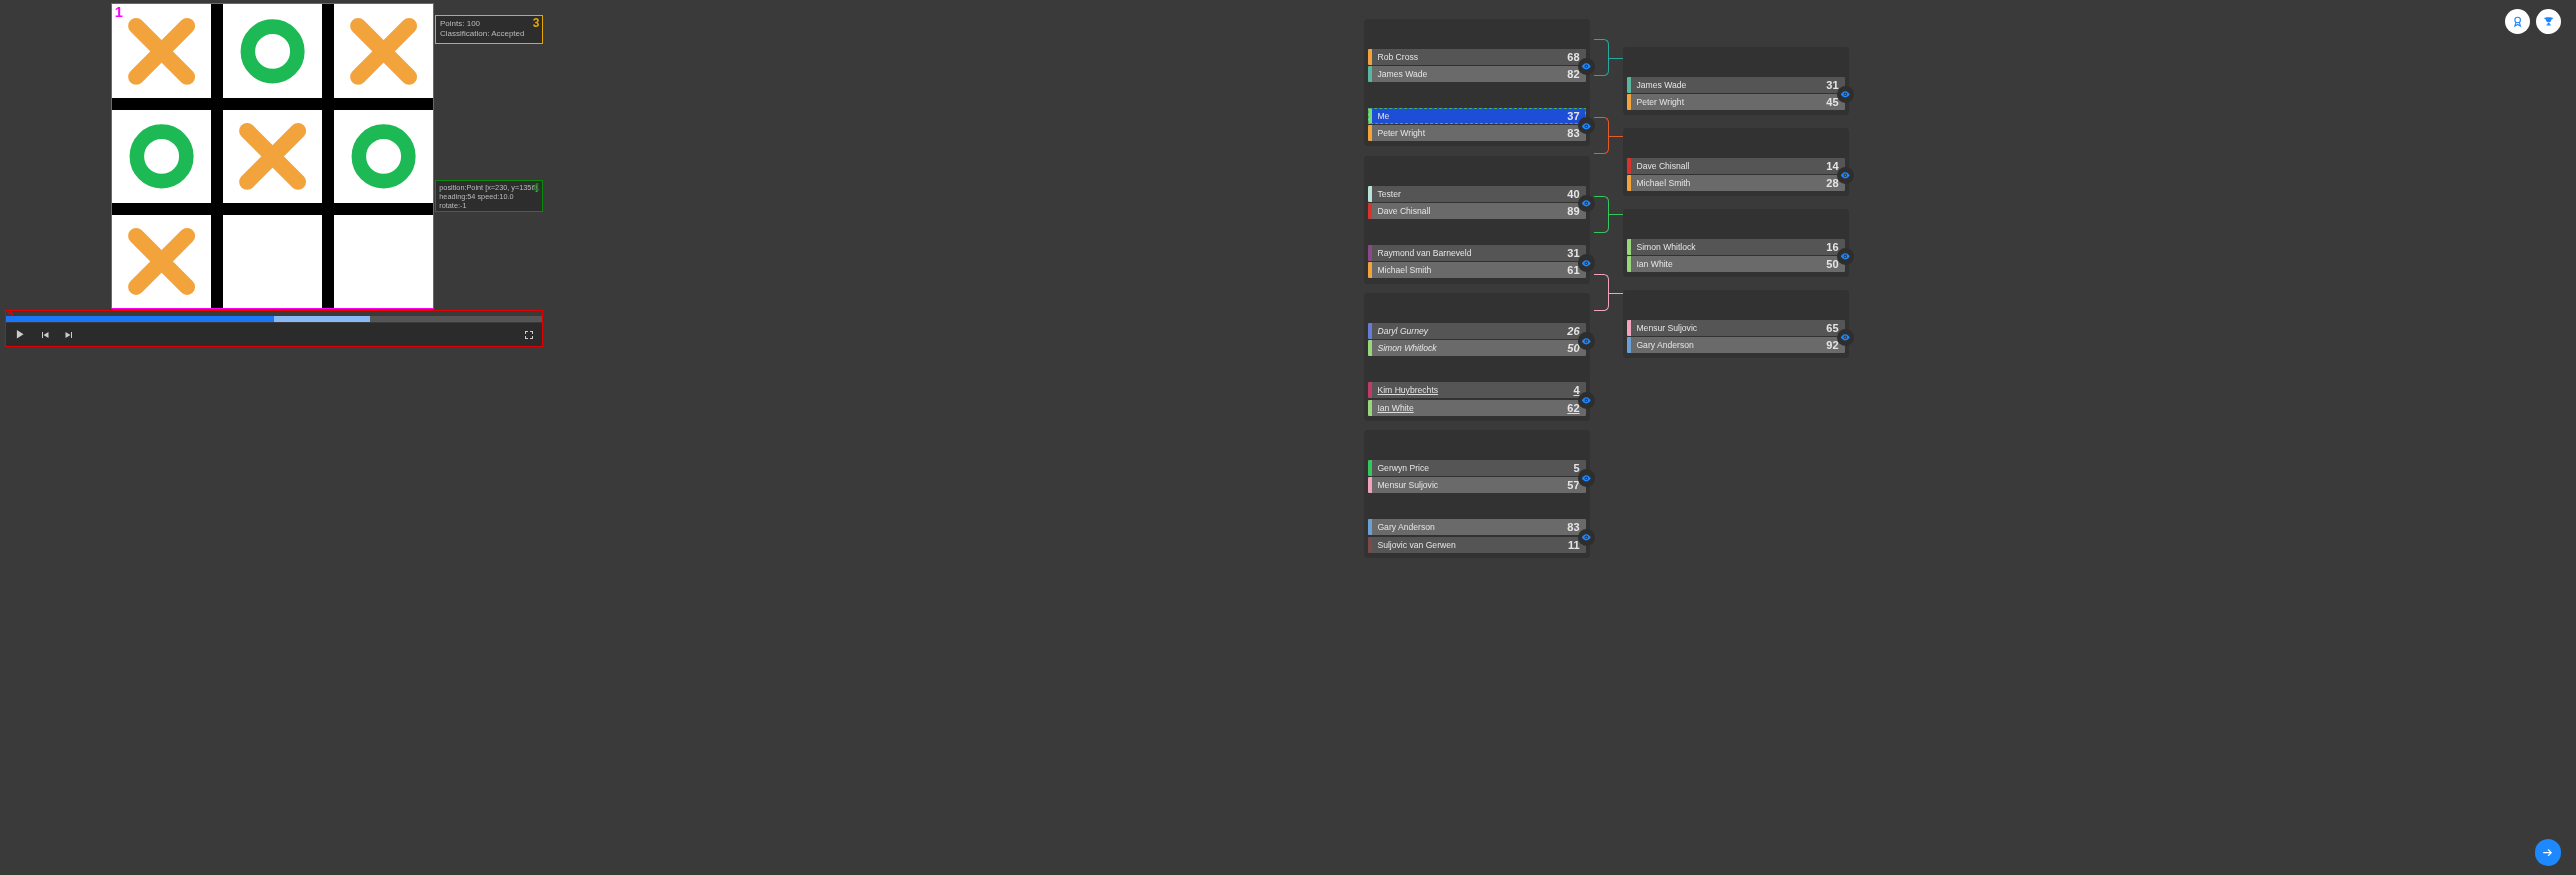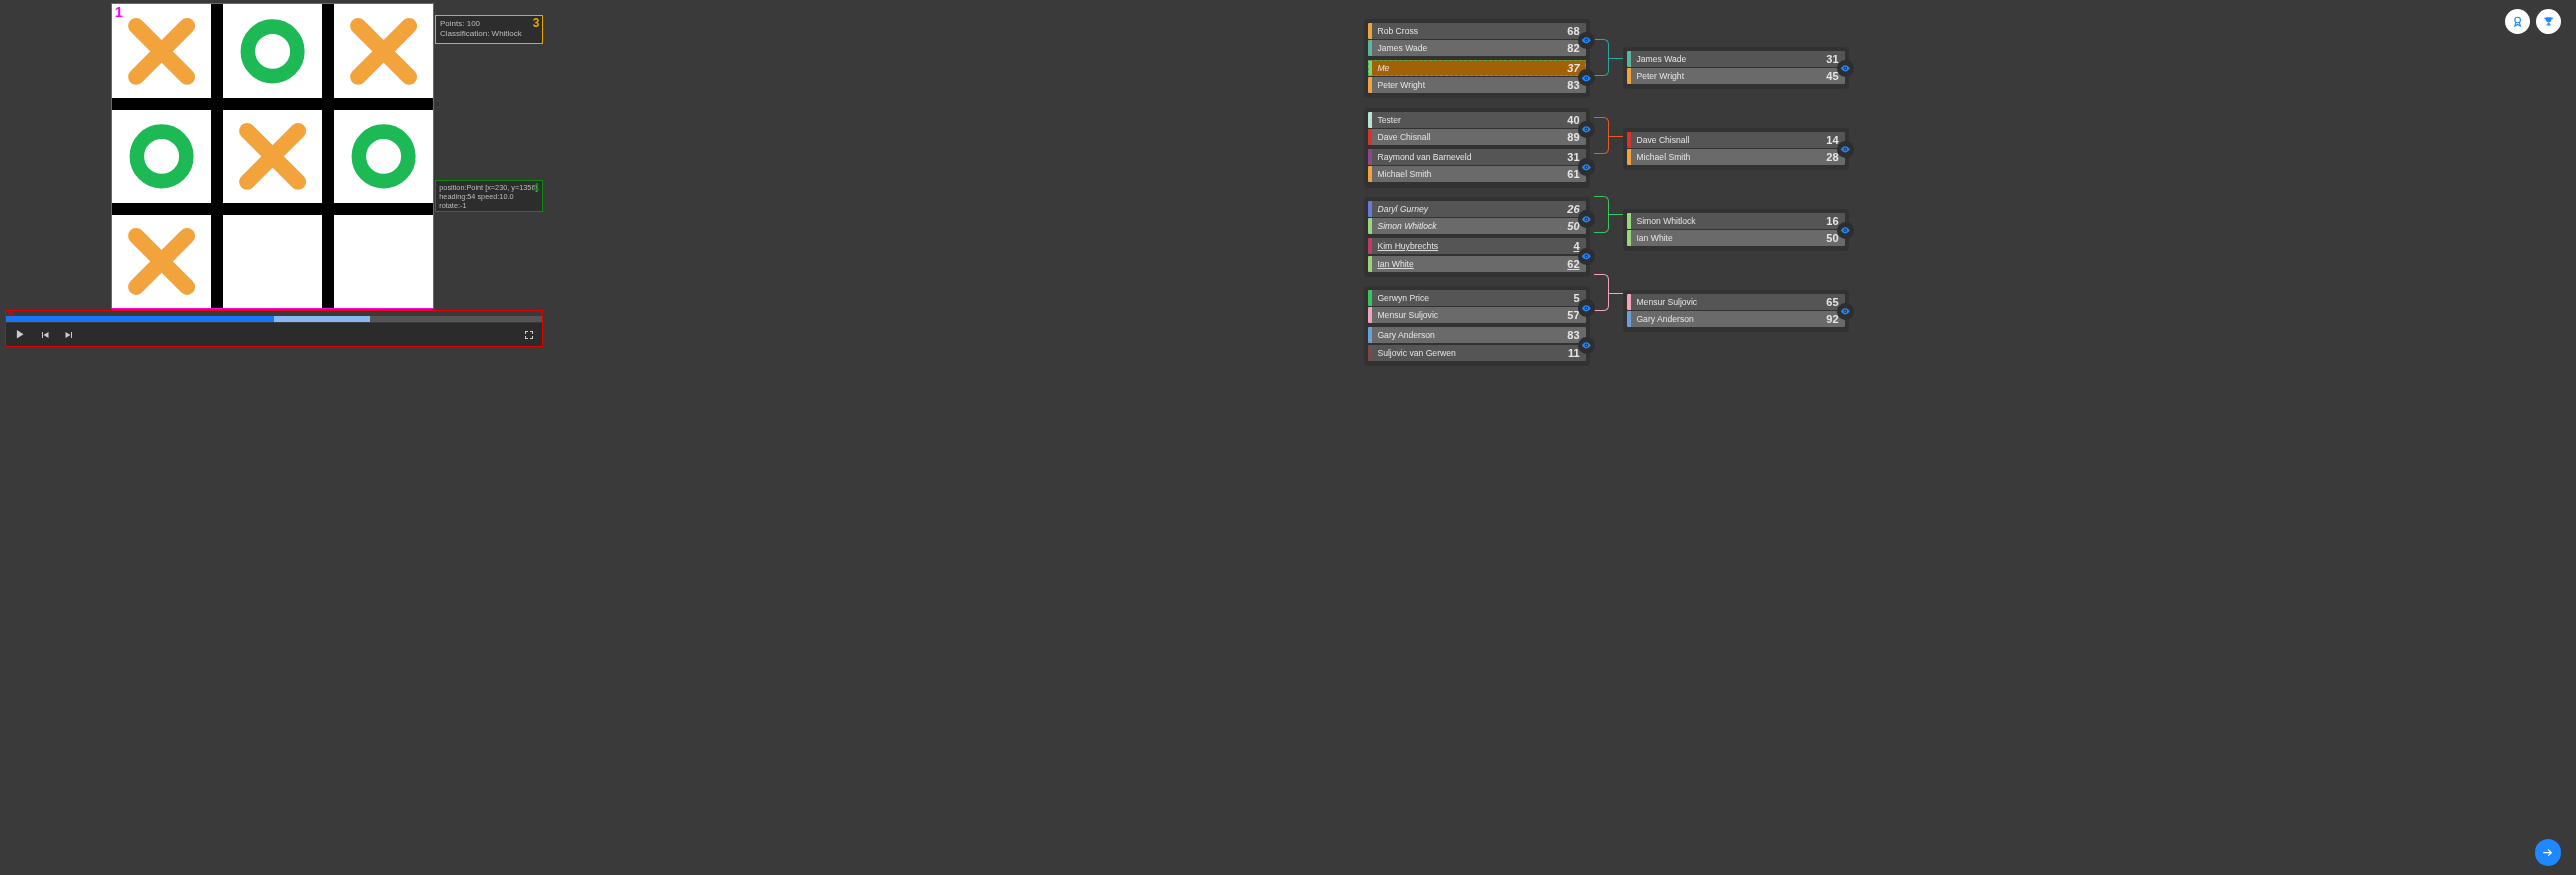--- a/index.html
+++ b/index.html
@@ -152,37 +152,37 @@
   .col-1 { left:259px; width:226px; }
   .pair-group {
     background:#323232;
     border-radius:4px;
     padding:4px 4px 4px 4px;
     margin-bottom:9.3px;
     position:relative;
   }
   .pair {
     margin-bottom:4px;
+    margin-top:26px;
   }
   .pair:last-child { margin-bottom:0; }
   .player-row {
     display:flex; align-items:center;
     height:16px;
     background:#555;
     border-radius:1.3px;
     overflow:hidden;
     margin-bottom:1.3px;
     position:relative;
   }
   .player-row.winner { background:#6a6a6a; }
   .player-row.me {
-    background:#a16207;
+    background:#1d4ed8;
     outline:1.3px dashed #4caf50;
     outline-offset:-1.3px;
-    font-style:italic;
   }
   .color-bar {
     width:4px; height:100%;
   }
   .player-name {
     flex:1;
     padding-left:5.3px;
     font-size:8.6px;
     color:#e5e5e5;
     white-space:nowrap; overflow:hidden; text-overflow:ellipsis;
@@ -266,21 +266,21 @@
           </svg>
         </div>
         <div class="ttt-cell"></div>
         <div class="ttt-cell"></div>
       </div>
   </div>
 
   <div class="info-box">
     <span class="corner">3</span>
     <div>Points: 100</div>
-    <div>Classification: Whitlock</div>
+    <div>Classification: Accepted</div>
   </div>
 
   <div class="debug-box">
     <span class="corner">4</span>
     <div>position:Point [x=230, y=1356]</div>
     <div>heading:54 speed:10.0</div>
     <div>rotate:-1</div>
   </div>
 
   <div class="player-bar-wrap">

